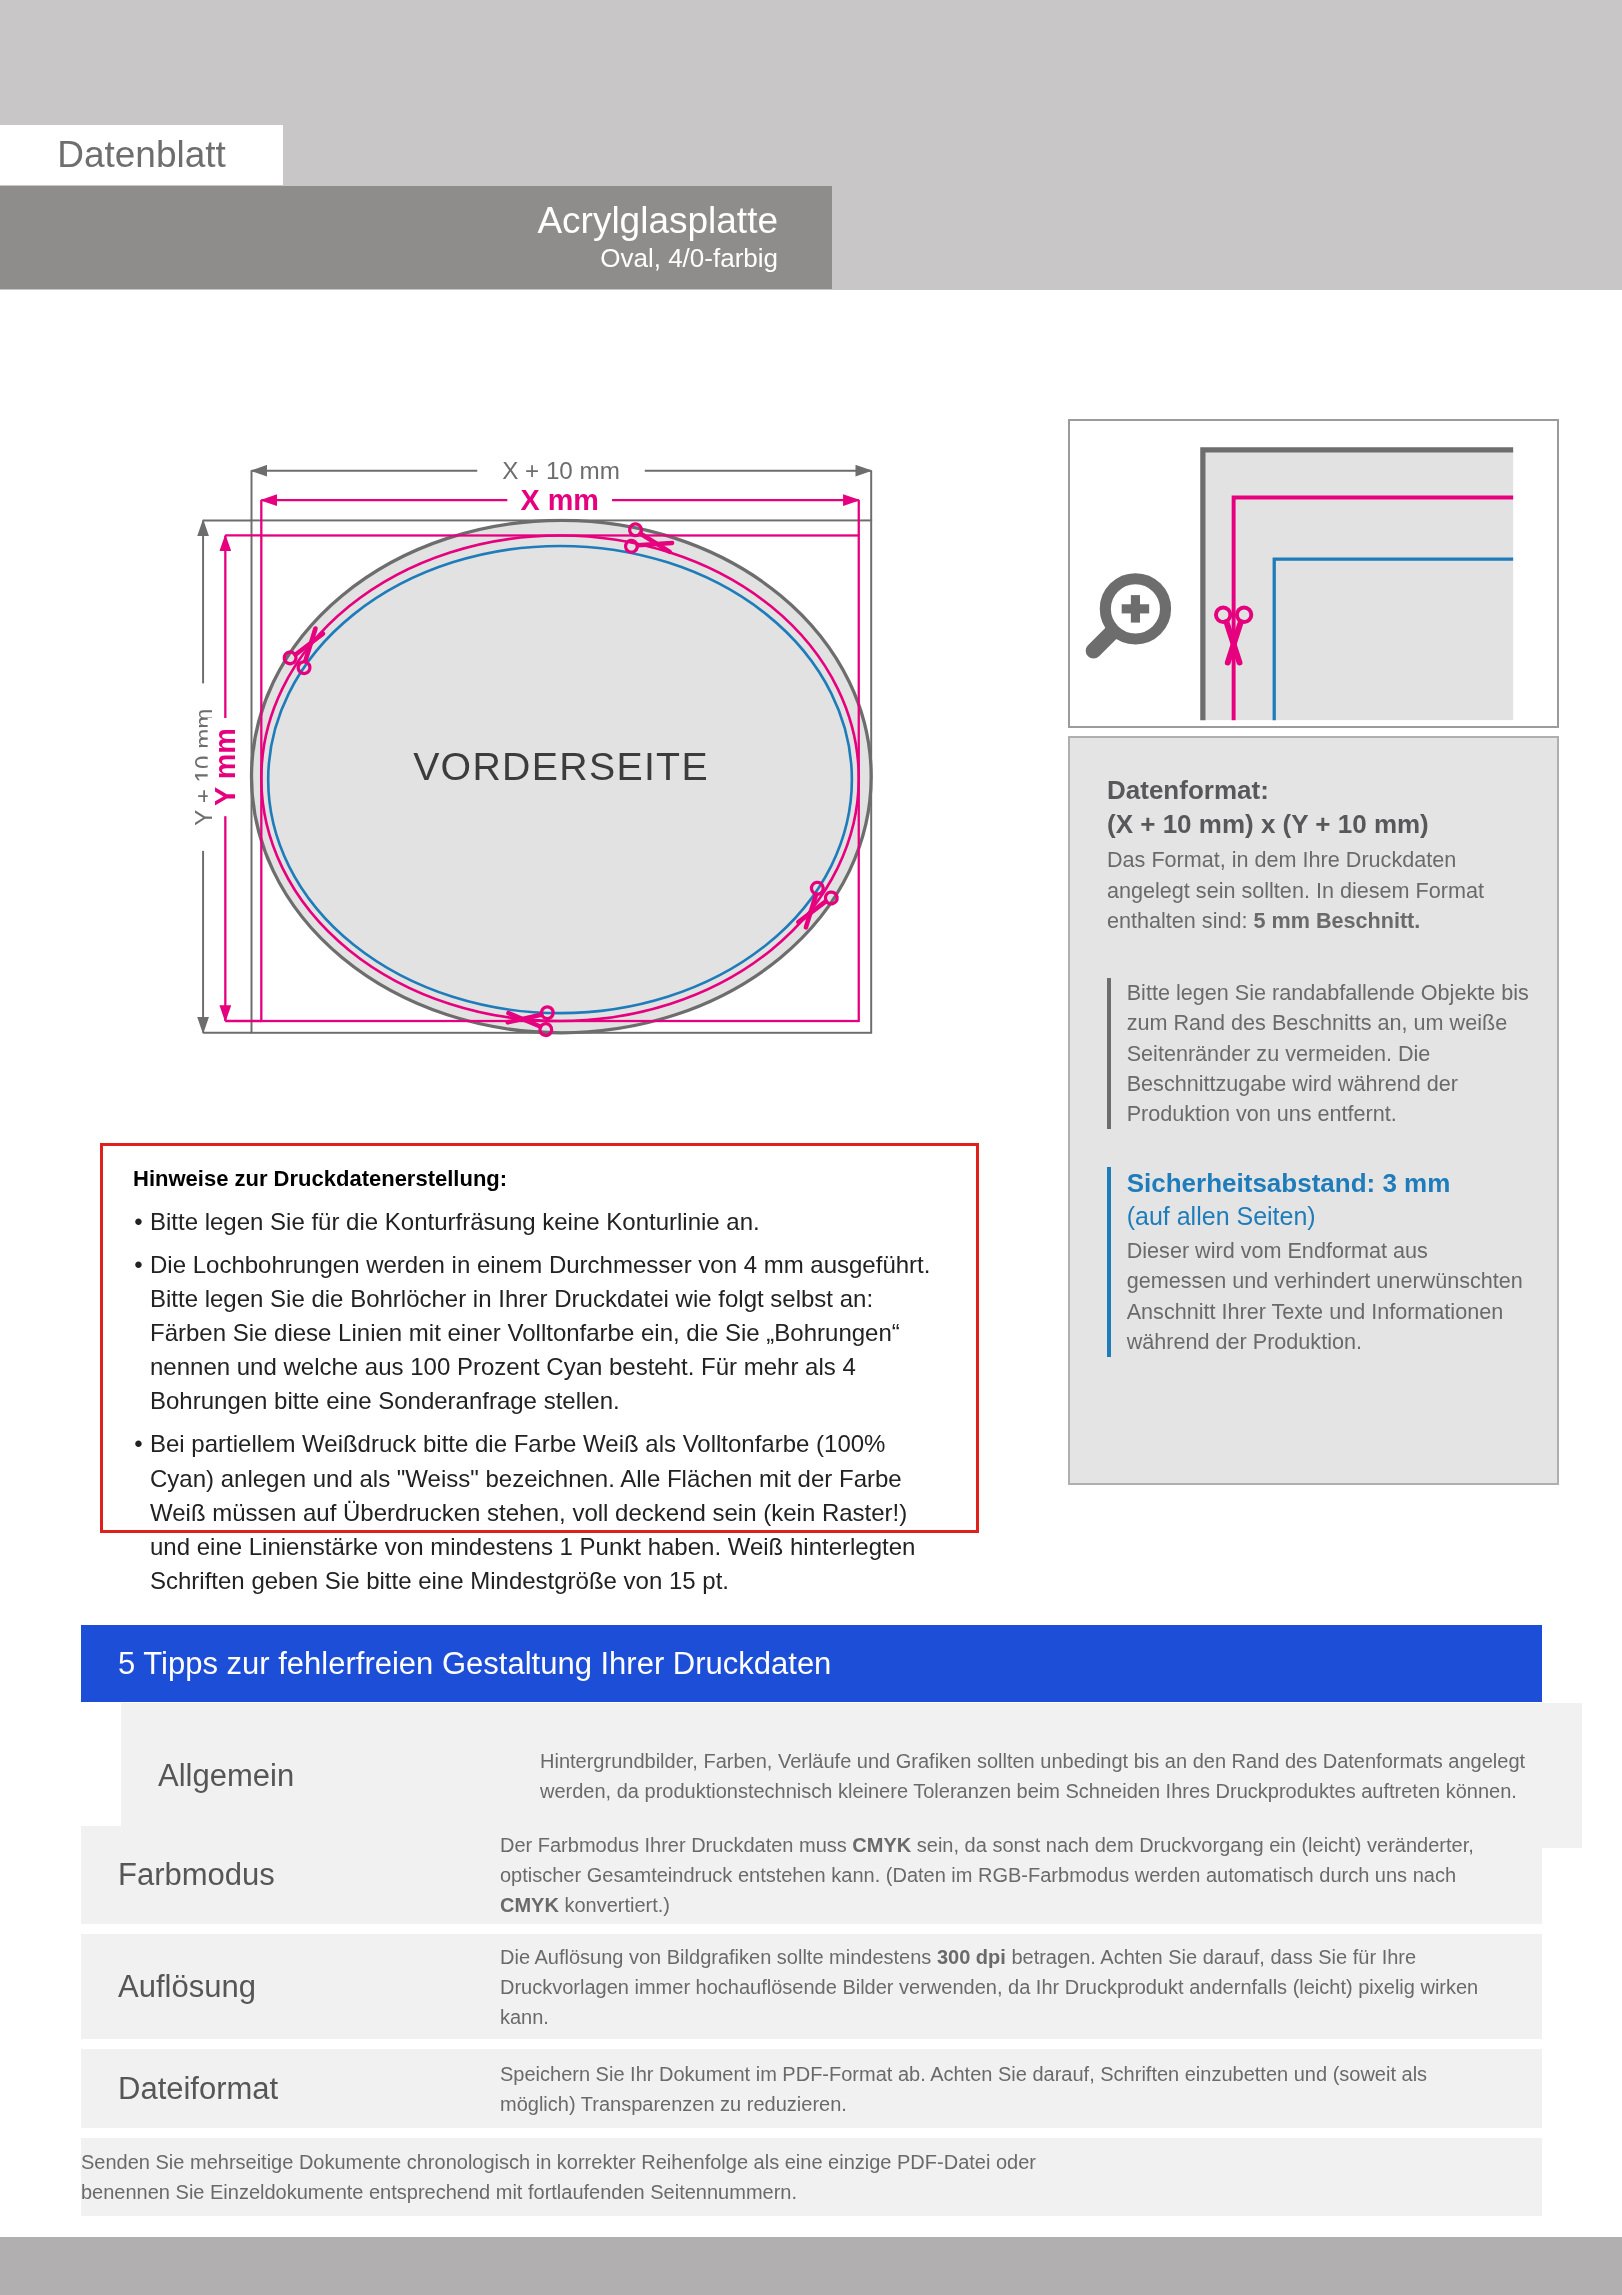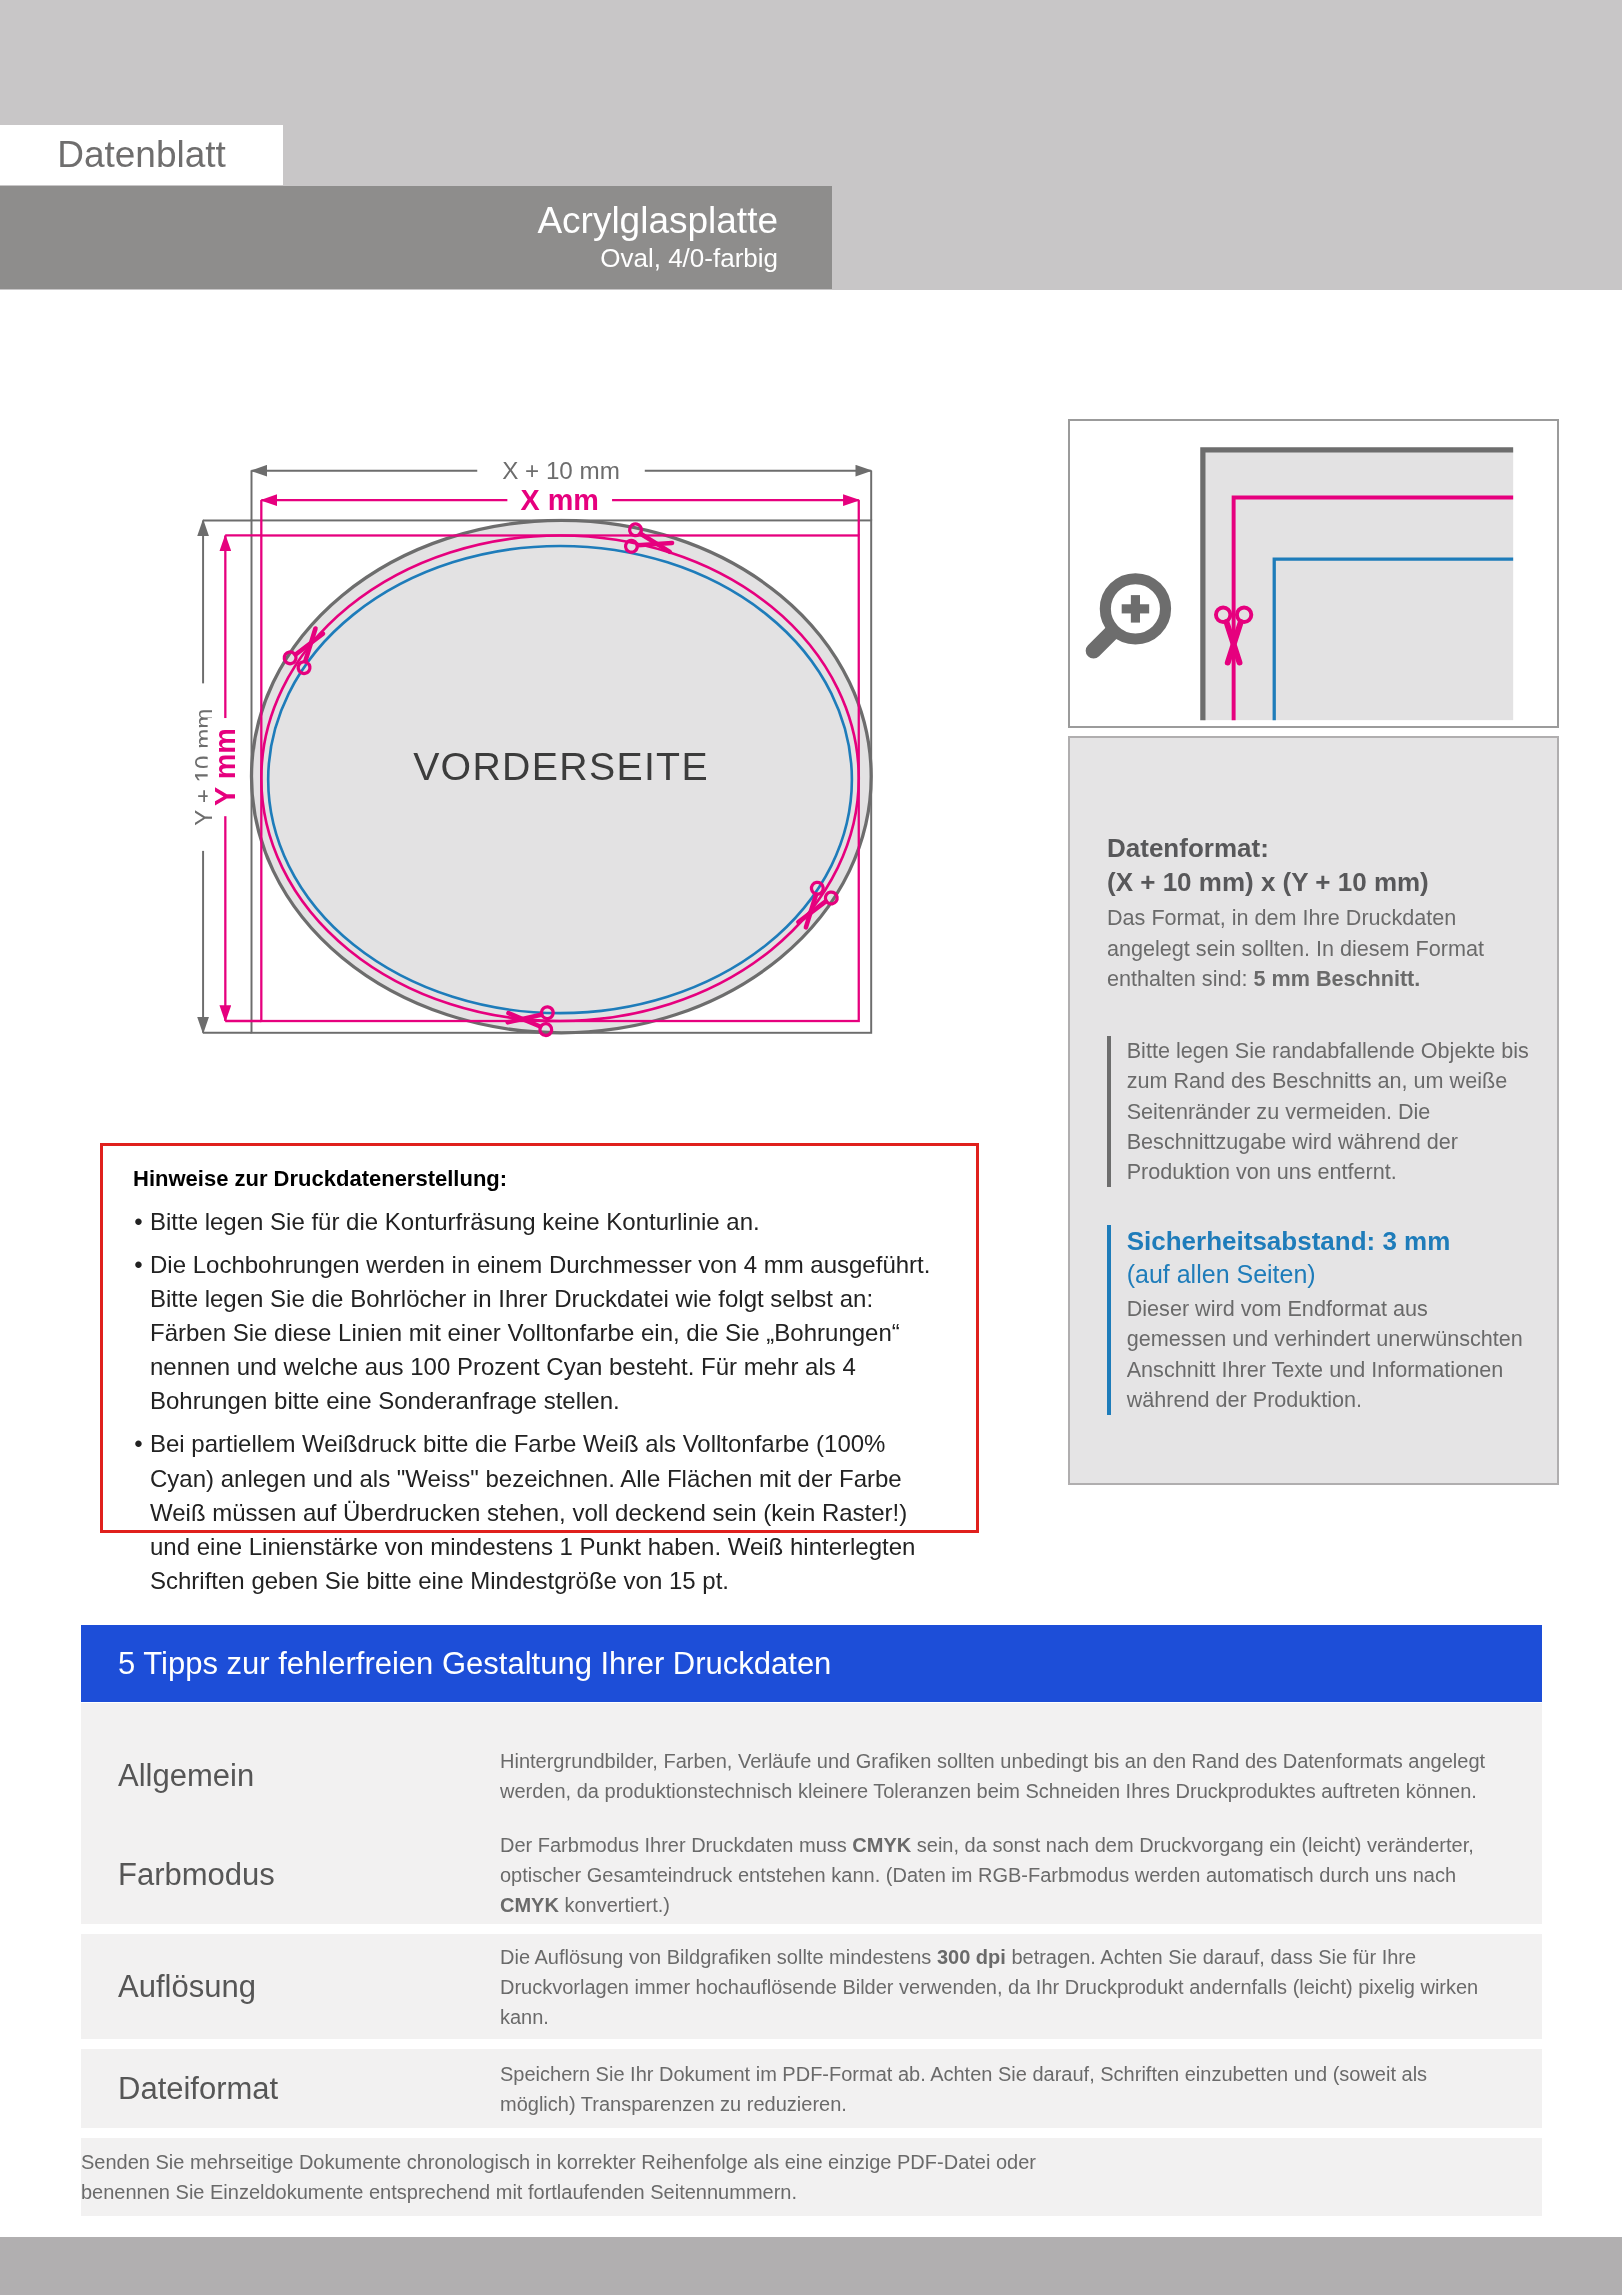--- a/index.html
+++ b/index.html
@@ -17,21 +17,21 @@
   .band-dark .product{font-size:37px;color:#ffffff;line-height:1.1;}
   .band-dark .variant{font-size:26px;color:#ffffff;line-height:1.25;}
   
   .diagram-svg{position:absolute;left:0;top:419px;}
   
   .preview-box{position:absolute;left:1068px;top:419px;width:491px;height:309px;background:#ffffff;
     border:2.6px solid #9b9b9b;box-sizing:border-box;}
   .preview-svg{position:absolute;left:1068px;top:419px;}
   
   .info-panel{position:absolute;left:1068px;top:736px;width:491px;height:749px;background:#e5e4e5;
-    border:2px solid #b0aeaf;box-sizing:border-box;padding:94px 26px 0 37px;}
+    border:2px solid #b0aeaf;box-sizing:border-box;padding:36px 26px 0 37px;}
   .ip-title{font-size:26px;font-weight:bold;color:#58585a;line-height:1.3;}
   .ip-body{font-size:21.6px;color:#6a6a6a;line-height:1.4;margin-top:3.9px;}
   .ip-note{margin-top:42px;border-left:4.6px solid #6d6d6d;padding-left:15.7px;font-size:21.6px;color:#6a6a6a;line-height:1.4;}
   .ip-end{margin-top:42px;border-left:4.6px solid #e6007e;padding-left:15.7px;}
   .ip-end .ip-title{color:#e6007e;}
   .ip-safe{margin-top:38px;border-left:4.6px solid #1e7cba;padding-left:15.7px;}
   .ip-safe .ip-title{color:#1e7cba;}
   .ip-sub-blue{font-size:25px;color:#1e7cba;line-height:1.25;}
   
   .notes-box{position:absolute;left:100px;top:1143px;width:879px;height:390px;border:3.3px solid #e0201d;
@@ -40,21 +40,21 @@
   .notes-list{list-style:none;margin:0;padding:0;}
   .notes-list li{position:relative;font-size:24px;color:#222222;line-height:1.42;padding-left:17px;margin-bottom:9.2px;}
   .notes-list li::before{content:"\2022";position:absolute;left:1.3px;top:0;color:#222222;}
   
   .tips-banner{position:absolute;left:81px;top:1625px;width:1461px;height:77px;background:#1d4ed8;
     display:flex;align-items:center;padding-left:37px;box-sizing:border-box;}
   .tips-banner span{font-size:31px;color:#ffffff;}
   .tip-row{position:absolute;left:81px;width:1461px;background:#f2f1f1;display:flex;align-items:center;box-sizing:border-box;}
   .tip-label{width:419px;padding-left:37px;font-size:31px;color:#565656;box-sizing:border-box;flex-shrink:0;}
   .tip-text{width:988px;font-size:20px;color:#6a6a6a;line-height:1.5;}
-  .row1{top:1703px;height:145px;}
+  .row1{top:1703px;height:145px;margin-left:40px;}
   .row2{top:1826px;height:98px;}
   .row3{top:1934px;height:105px;}
   .row4{top:2049px;height:79px;}
   .row5{top:2138px;height:78px;}
   
   .footer-band{position:absolute;left:0;top:2237px;width:1623px;height:59px;background:#b1afb0;}
   .seg-b{font-weight:bold;}
   text{font-family:"Liberation Sans", sans-serif;}
 </style>
 </head>

